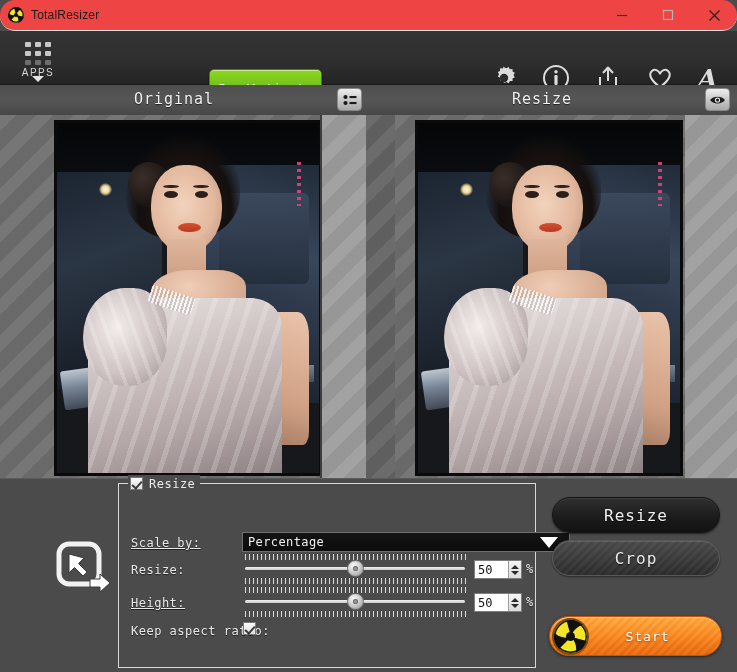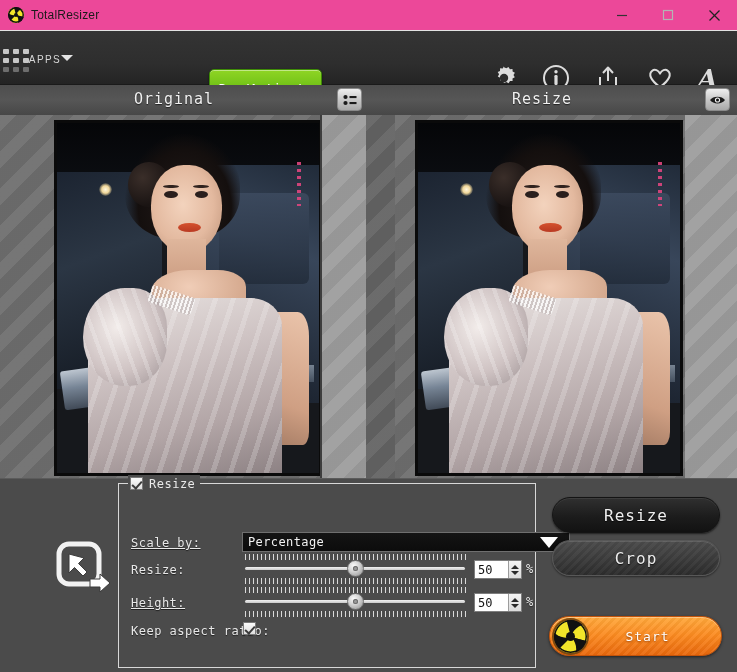--- a/index.html
+++ b/index.html
@@ -14,24 +14,25 @@
     position: relative;
     width: 737px; height: 672px;
     background: #4b4b4b;
     box-sizing: border-box;
   }
 
   
   .titlebar {
     position: absolute; left: 0; top: 0;
     width: 737px; height: 31px;
-    background: #ec4899;
+    background: #ef4444;
     border-bottom: 1px solid #e2e2e2;
     display: flex; align-items: center;
     box-sizing: border-box;
+    border-radius: 15px;
   }
   .tb-icon {
     width: 16px; height: 16px;
     margin-left: 8px; margin-right: 7px;
     position: relative; flex: none;
   }
   .radsym {
     width: 100%; height: 100%;
     border-radius: 50%;
     background: #111;
@@ -78,22 +79,22 @@
   .toolbar {
     position: absolute; left: 0; top: 31px;
     width: 737px; height: 54px;
     background: linear-gradient(180deg,#343434 0%,#2e2e2e 60%,#242424 100%);
     border-bottom: 1px solid #1a1a1a;
     box-sizing: border-box;
   }
   .apps {
     position: absolute; left: 14px; top: 5px;
     width: 48px; height: 46px;
-    display: flex; flex-direction: row;
-    align-items: center; justify-content: center;
+    display: flex; flex-direction: column;
+    align-items: center; justify-content: flex-end;
     cursor: pointer;
   }
   .apps-grid {
     width: 26px; margin-top: 3px;
     display: grid;
     grid-template-columns: repeat(3, 6px);
     grid-template-rows: repeat(3, 6px);
     gap: 3px 4px;
   }
   .apps-grid i {

